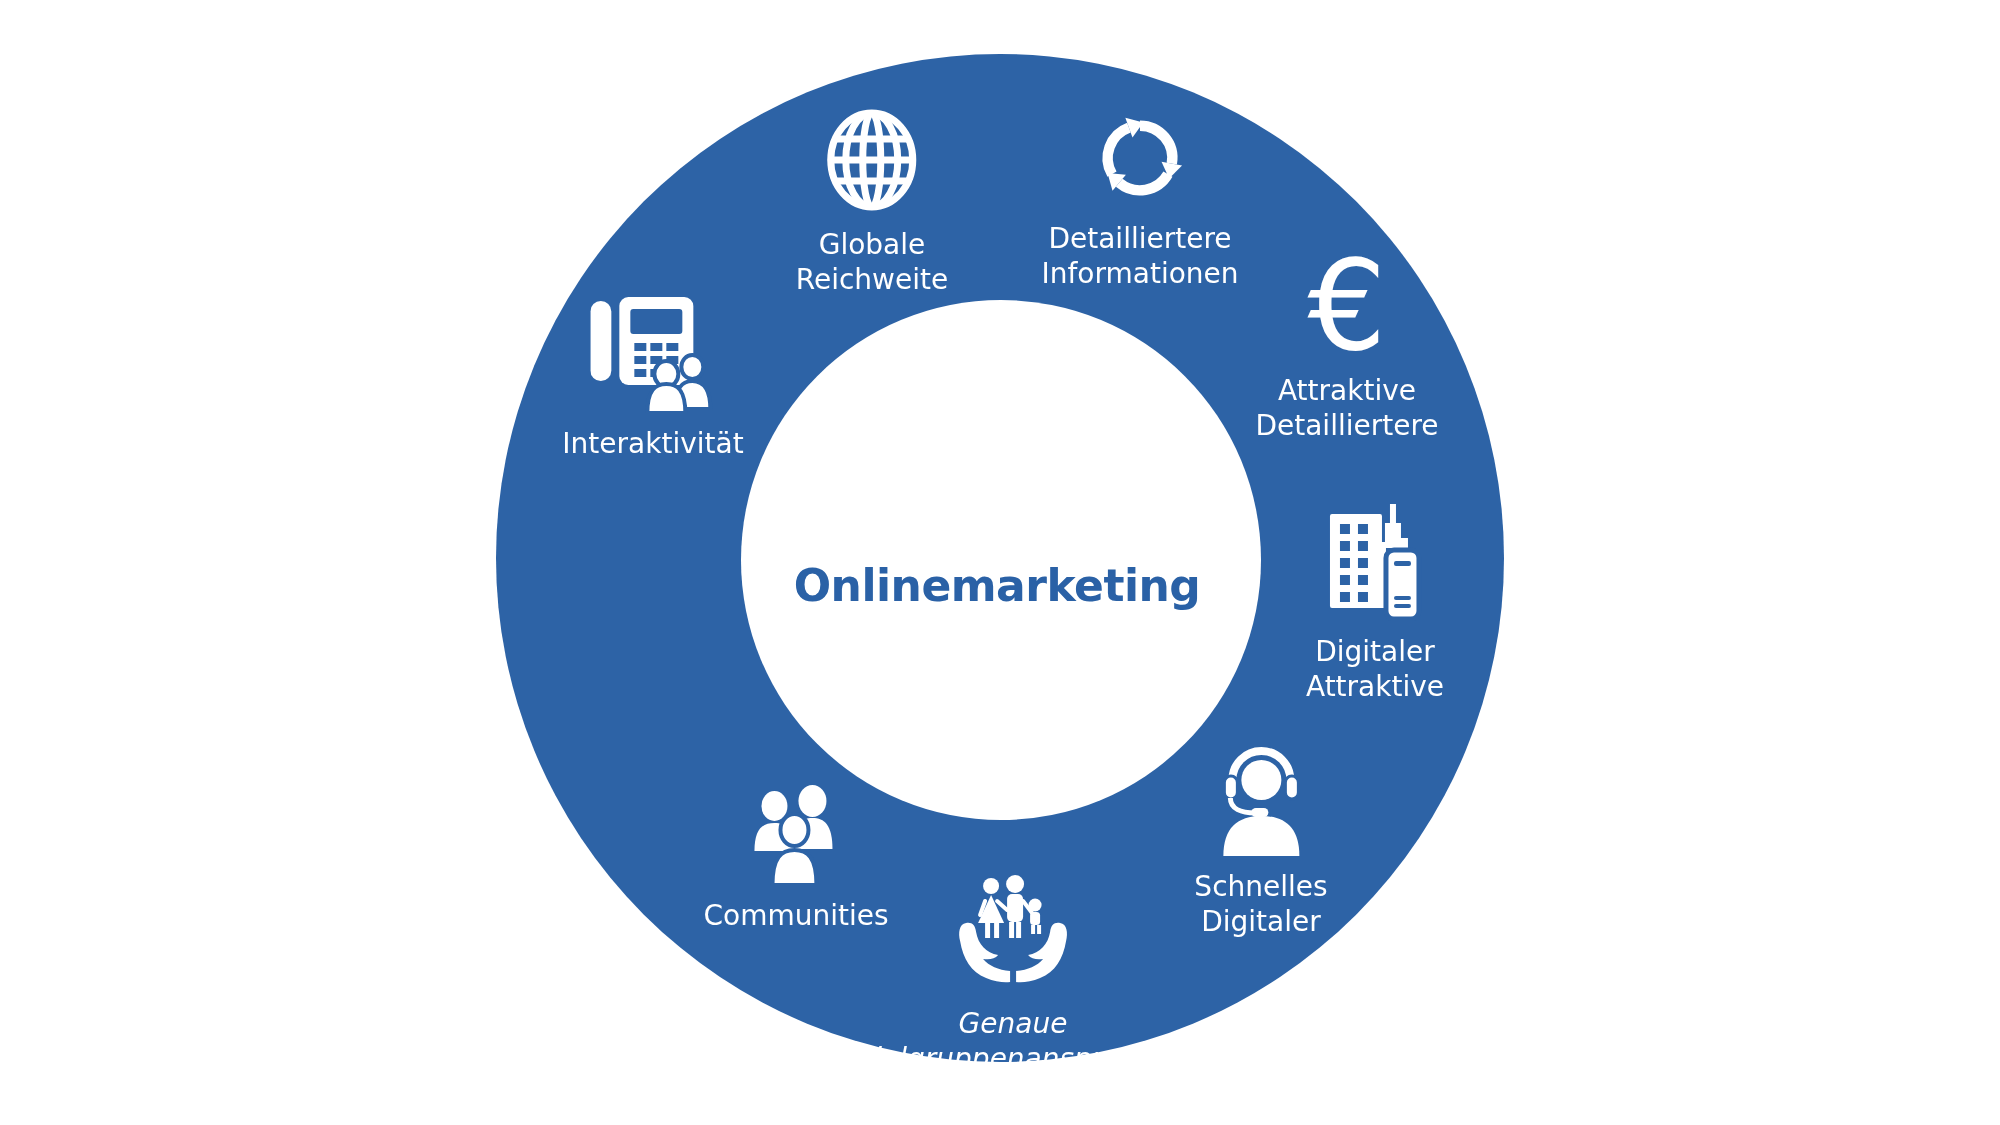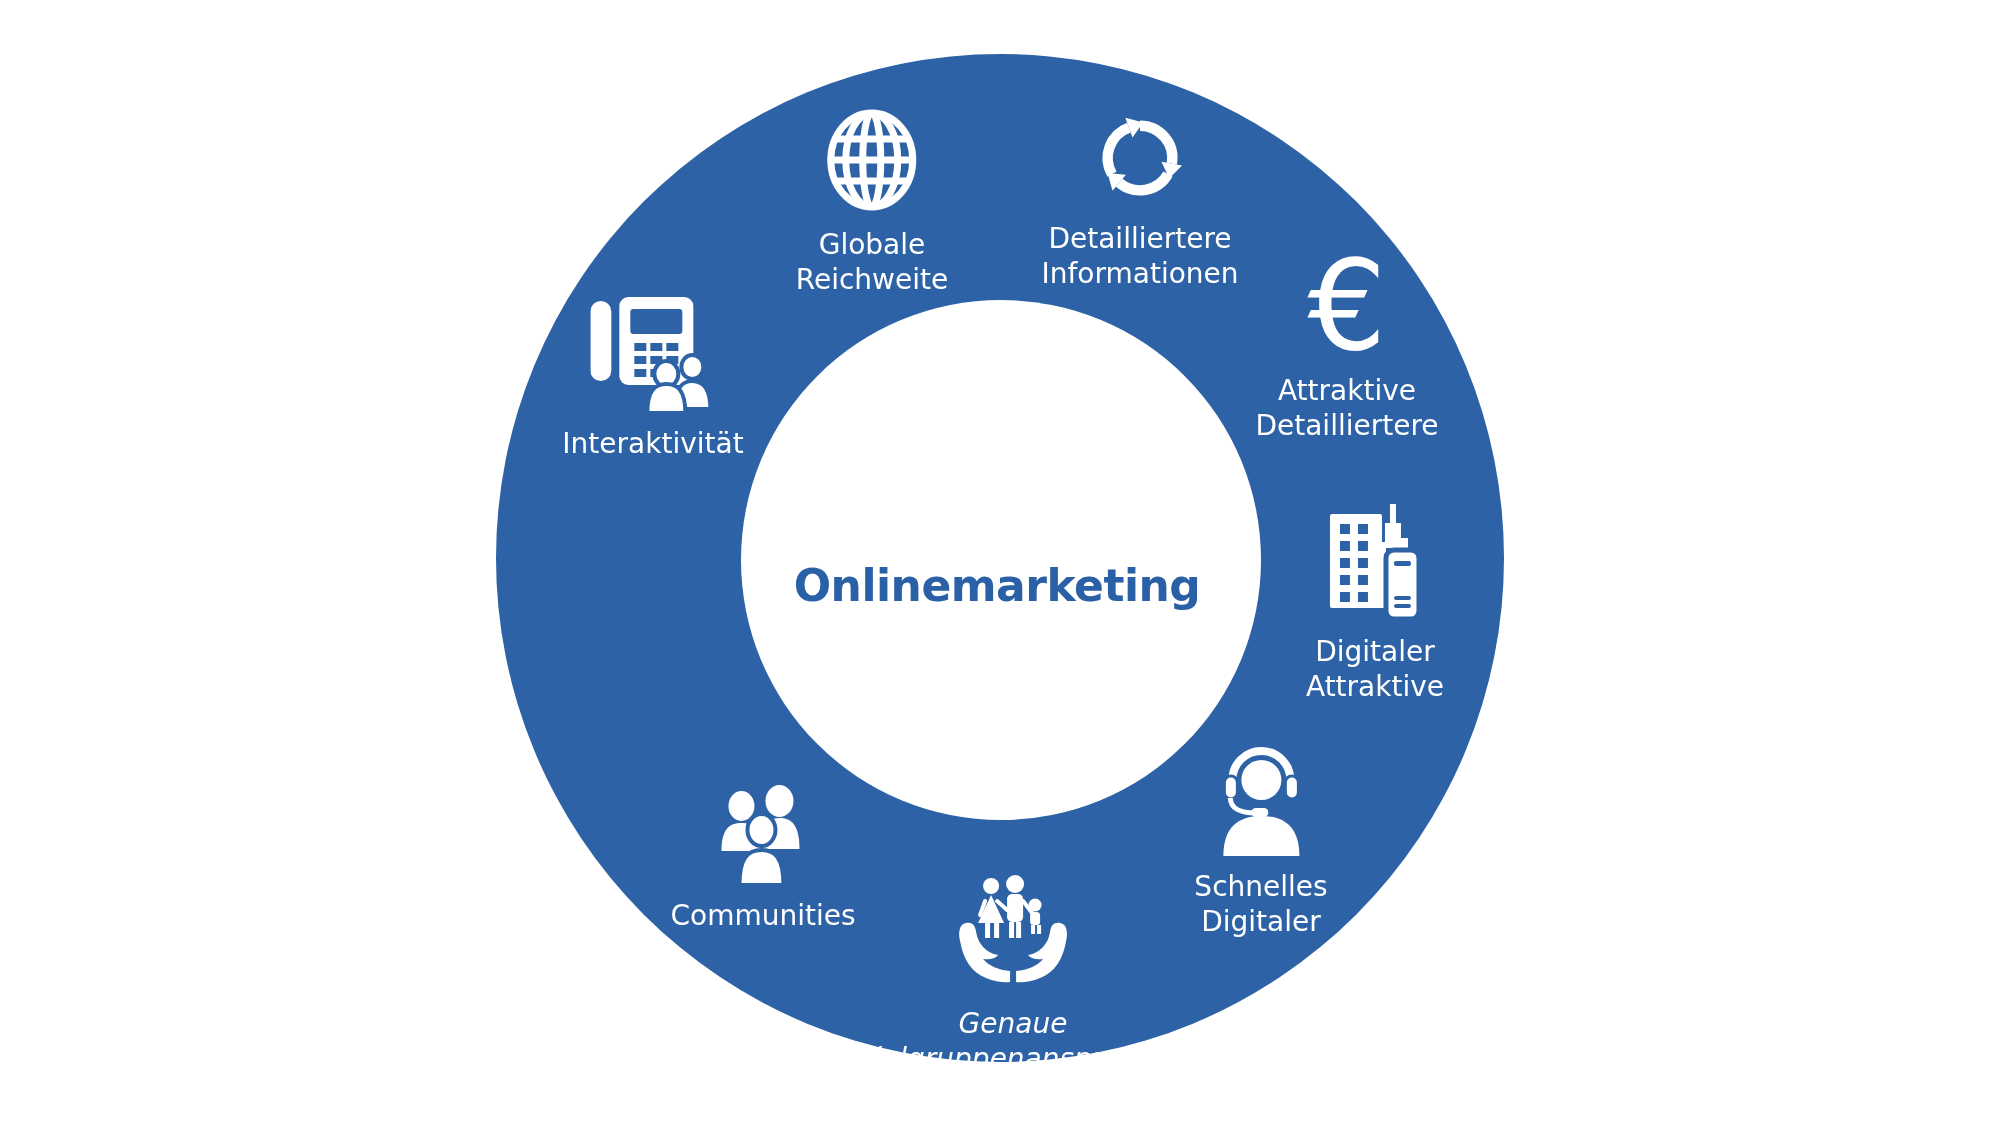--- a/index.html
+++ b/index.html
@@ -35,21 +35,21 @@
     font-family:"DejaVu Sans",sans-serif;
   }
 
   
   .i-0{left:872px;top:106px;}
   .i-1{left:1140px;top:108px;}
   .i-2{left:1347px;top:252px;}
   .i-3{left:1375px;top:496px;justify-content:center;}
   .i-4{left:1261px;top:746px;}
   .i-5{left:1013px;top:875px;font-style:italic;}
-  .i-6{left:763px;top:779px;justify-content:center;}
+  .i-6{left:796px;top:779px;justify-content:center;}
   .i-7{left:641px;top:557px;}
   .i-8{left:653px;top:297px;}
 
   .w-fill{fill:var(--icon-color);}
   .w-stroke{stroke:var(--icon-color);fill:none;}
   .b-fill{fill:var(--blue);}
   .b-stroke{stroke:var(--blue);}
 </style>
 </head>
 <body>

